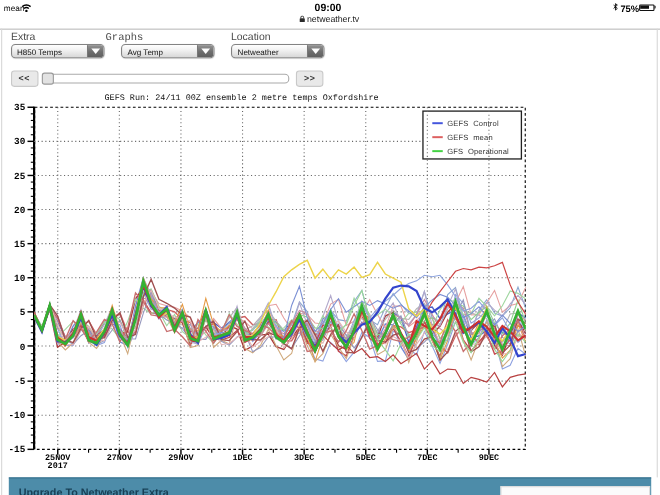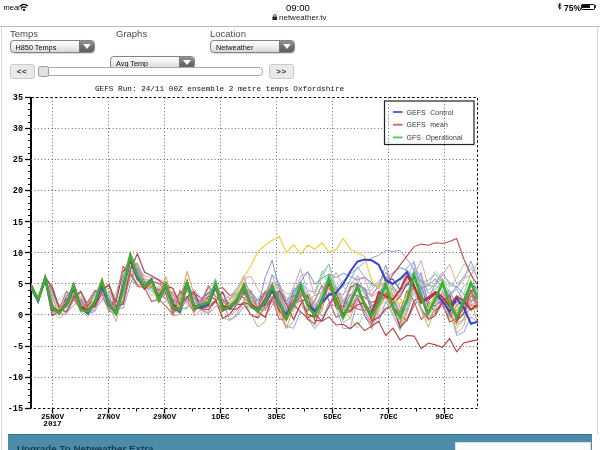--- a/index.html
+++ b/index.html
@@ -15,45 +15,45 @@
  background:#e9e9e9;color:#333;font-size:8px;font-weight:bold;text-align:center;line-height:13.5px;letter-spacing:0.5px;}
 </style></head>
 <body>
 
 <div class="abs" style="left:3.5px;top:3.2px;font-size:7.5px;color:#000;">mean</div>
 <svg class="abs" style="left:19px;top:2.8px" width="10" height="8" viewBox="0 0 10 8">
  <circle cx="5" cy="6.9" r="1.1" fill="#000"></circle>
  <path d="M2.8 4.8 A3.3 3.3 0 0 1 7.2 4.8" stroke="#000" stroke-width="1.3" fill="none"></path>
  <path d="M1.2 3.0 A5.6 5.6 0 0 1 8.8 3.0" stroke="#000" stroke-width="1.3" fill="none"></path>
 </svg>
-<div class="abs" style="left:286px;top:1.5px;font-size:9.5px;font-weight:normal;color:#000;">09:00</div>
+<div class="abs" style="left:286px;top:1.5px;font-size:9.5px;font-weight:bold;color:#000;">09:00</div>
 <svg class="abs" style="left:557px;top:3.2px" width="5" height="7" viewBox="0 0 5 7">
  <path d="M2.5 0.2 L4.2 1.6 L2.5 3.1 L4.2 4.7 L2.5 6.2 L2.5 0.2 M2.5 3.1 L0.8 1.6 M2.5 3.1 L0.8 4.7" stroke="#000" stroke-width="0.8" fill="none"></path>
 </svg>
 <div class="abs" style="left:564px;top:2.5px;font-size:8.5px;color:#000;font-weight:bold;">75%</div>
 <div class="abs" style="left:580.5px;top:4px;width:12px;height:4.2px;border:0.9px solid #111;border-radius:1.2px;"></div>
 <div class="abs" style="left:581.6px;top:5.1px;width:8px;height:2.9px;background:#111;"></div>
 <div class="abs" style="left:594.6px;top:5.4px;width:1.4px;height:2.2px;background:#111;border-radius:0 1.2px 1.2px 0;"></div>
 <svg class="abs" style="left:272px;top:13.8px" width="5.5" height="6.5" viewBox="0 0 5.5 6.5">
  <rect x="0.4" y="2.6" width="4.7" height="3.6" rx="0.7" fill="#2a2a2a"></rect>
  <path d="M1.5 2.6 V1.8 a1.25 1.25 0 0 1 2.5 0 V2.6" stroke="#2a2a2a" stroke-width="0.9" fill="none"></path>
 </svg>
 <div class="abs" style="left:279px;top:13px;font-size:8px;color:#1a1a1a;">netweather.tv</div>
 <div class="abs" style="left:0;top:25.5px;width:600px;height:1px;background:#bbb;"></div>
 <div class="abs" style="left:597px;top:26px;width:1.2px;height:408px;background:#d8d8d8;"></div>
 <div class="abs" style="left:1px;top:26px;width:1.2px;height:424px;background:#d8d8d8;"></div>
 
-<div class="abs" style="left:10px;top:28px;font-size:9.5px;color:#4a4a4a;">Temps</div>
-<div class="abs" style="left:116px;top:28px;font-size:9.5px;color:#4a4a4a;">Graphs</div>
+<div class="abs" style="left:10px;top:28px;font-size:9.5px;color:#4a4a4a;">Extra</div>
+<div class="abs" style="left:96px;top:28px;font-size:9.5px;color:#4a4a4a;font-family:Liberation Mono, monospace;">Graphs</div>
 <div class="abs" style="left:210px;top:28px;font-size:9.5px;color:#4a4a4a;">Location</div>
 <div class="sel" style="left:9.5px;top:40px;text-align:right;">
     <span class="txt">H850 Temps</span>
     <span class="btn"></span>
   </div>
-<div class="sel" style="left:110px;top:40px;margin-top:16px;">
+<div class="sel" style="left:110px;top:40px;">
     <span class="txt">Avg Temp</span>
     <span class="btn"></span>
   </div>
 <div class="sel" style="left:210px;top:40px;">
     <span class="txt">Netweather</span>
     <span class="btn"></span>
   </div>
 
 <div class="btn2" style="left:9.5px;top:63.5px;">&lt;&lt;</div>
 <div class="abs" style="left:40px;top:66.5px;width:221px;height:7px;border:1px solid #aaa;border-radius:4px;background:#fff;"></div>

